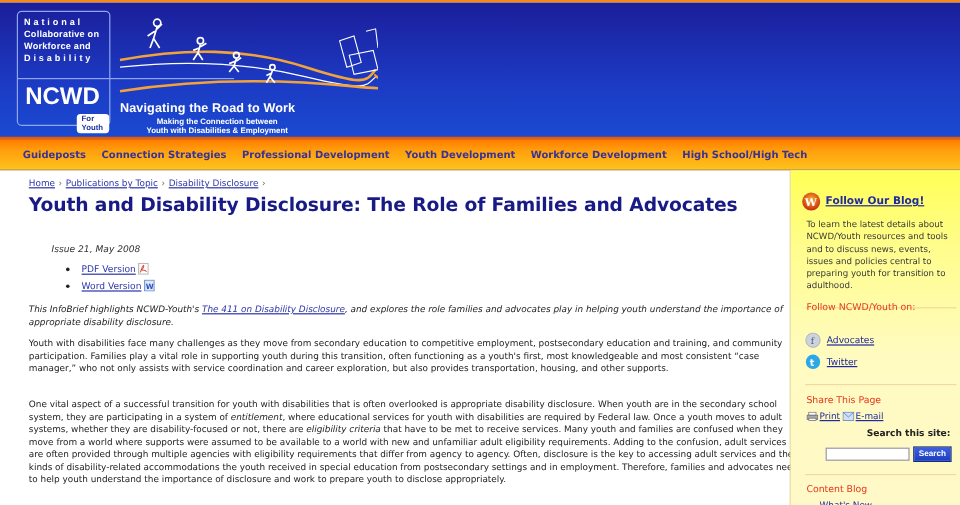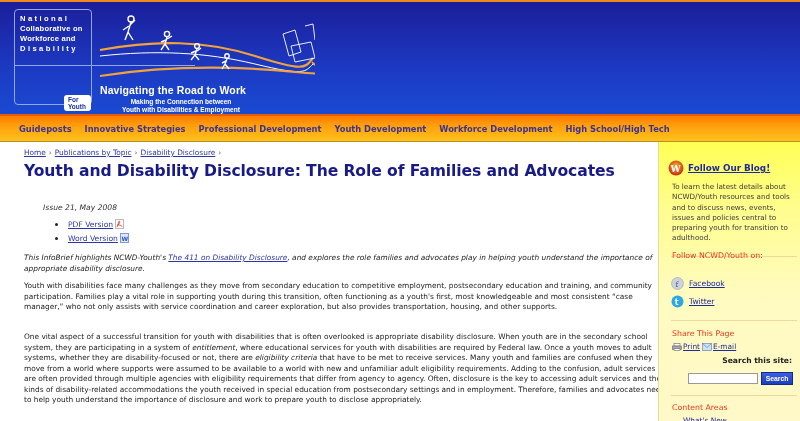--- a/index.html
+++ b/index.html
@@ -155,20 +155,21 @@
 
 <div class="header">
   <div class="logo-box">
     <div class="logo-org">
       <div class="wide">National</div>
       <div>Collaborative on</div>
       <div>Workforce and</div>
       <div class="wide">Disability</div>
     </div>
     <div class="logo-divider"></div>
+    <div class="logo-ncwd">NCWD</div>
     <div class="logo-foryouth">For Youth</div>
   </div>
 
   <svg class="header-art" viewBox="0 0 220 78">
     <path d="M5 44 C 60 34, 110 34, 160 50 S 210 62, 218 52" stroke="#f2a23a" stroke-width="2.2" fill="none"></path>
     <path d="M5 50 C 60 44, 110 46, 160 58 S 210 66, 218 58" stroke="#ffffff" stroke-width="1" fill="none"></path>
     <path d="M5 70 C 70 60, 140 60, 200 66 S 215 60, 218 56" stroke="#f2a23a" stroke-width="2.2" fill="none"></path>
     <g stroke="#ffffff" stroke-width="1.4" fill="none">
       <circle cx="36" cy="13" r="3"></circle>
       <path d="M36 16 L33 26 L30 34 M33 26 L38 34 M34 20 L28 24 M35 19 L40 14"></path>
@@ -188,21 +189,21 @@
 
   <div class="tagline-main">Navigating the Road to Work</div>
   <div class="tagline-sub">
     <div>Making the Connection between</div>
     <div>Youth with Disabilities &amp; Employment</div>
   </div>
 </div>
 
 <div class="navbar">
   <a class="nav-item">Guideposts</a>
-  <a class="nav-item">Innovative Strategies</a>
+  <a class="nav-item">Connection Strategies</a>
   <a class="nav-item">Professional Development</a>
   <a class="nav-item">Youth Development</a>
   <a class="nav-item">Workforce Development</a>
   <a class="nav-item">High School/High Tech</a>
 </div>
 
 <div class="main">
   <div class="breadcrumb">
     <a>Home</a><span class="sep">›</span><a>Publications by Topic</a><span class="sep">›</span><a>Disability Disclosure</a><span class="sep">›</span>
   </div>
@@ -254,21 +255,21 @@
   <div class="blog-desc">To learn the latest details about NCWD/Youth resources and tools and to discuss news, events, issues and policies central to preparing youth for transition to adulthood.</div>
 
   <div class="side-divider" style="top:114px;"></div>
 
   <div class="side-head" style="top:109px;">Follow NCWD/Youth on:</div>
   <div class="social" style="top:135px;">
     <svg class="social-icon" viewBox="0 0 13 13">
       <circle cx="6.5" cy="6.5" r="6" fill="#cdd3dc" stroke="#9aa3b2" stroke-width="0.6"></circle>
       <text x="4.6" y="9.6" font-size="7.5" font-family="DejaVu Serif, serif" fill="#4a5a7c">f</text>
     </svg>
-    <a>Facebook</a>
+    <a>Advocates</a>
   </div>
   <div class="social" style="top:153px;">
     <svg class="social-icon" viewBox="0 0 13 13">
       <circle cx="6.5" cy="6.5" r="6" fill="#2ba9e6"></circle>
       <text x="3.8" y="9.8" font-size="8" font-family="DejaVu Sans, sans-serif" font-weight="bold" fill="#fff">t</text>
     </svg>
     <a>Twitter</a>
   </div>
 
   <div class="side-divider" style="top:178px;"></div>
@@ -287,15 +288,15 @@
     </svg>
     <a>E-mail</a>
   </div>
 
   <div class="search-label">Search this site:</div>
   <input class="search-input" type="text" value="" style="">
   <div class="search-btn">Search</div>
 
   <div class="side-divider" style="top:253px;"></div>
 
-  <div class="side-head" style="top:261px;">Content Areas</div>
+  <div class="side-head" style="top:261px;">Content Blog</div>
   <div class="content-next">What's New</div>
 </div>
 
 </body></html>

